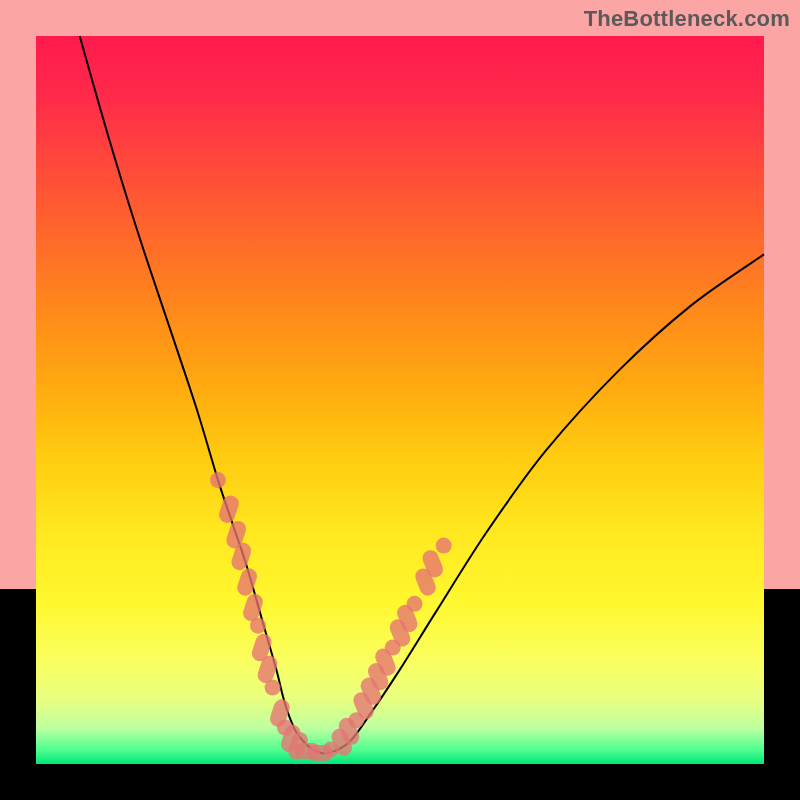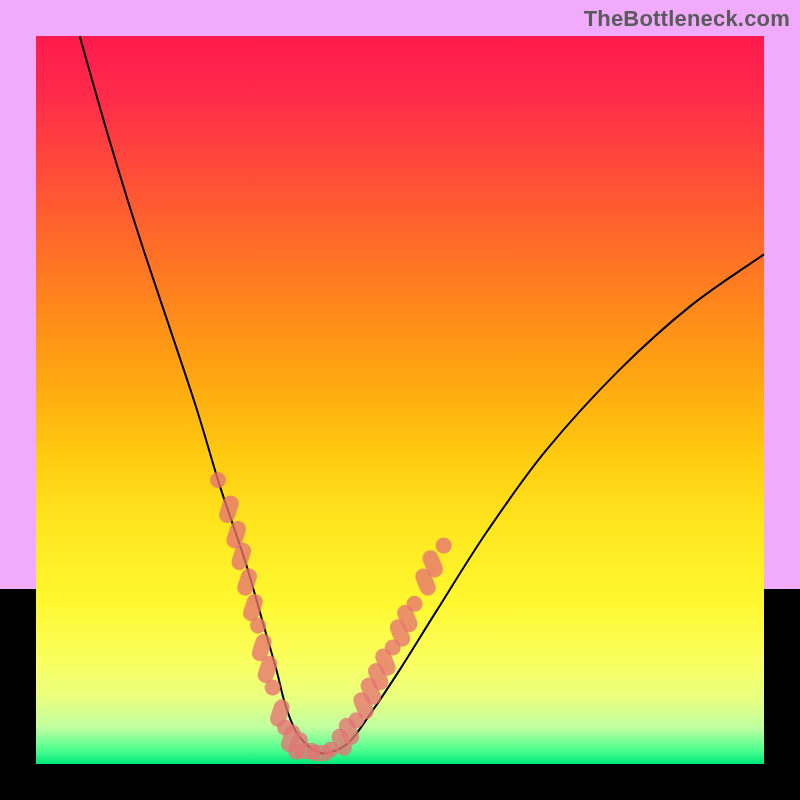--- a/index.html
+++ b/index.html
@@ -1,21 +1,21 @@
 <!DOCTYPE html>
 <html><head>
 <meta charset="utf-8">
 <style>
   * { margin: 0; padding: 0; box-sizing: border-box; }
   html, body { width: 800px; height: 800px; overflow: hidden; background: #000; }
   .root {
     width: 800px;
     height: 589px;
     position: relative;
-    background: #f0abfc;
+    background: #fca5a5;
   }
   .plot-area {
     position: absolute;
     left: 36px;
     top: 36px;
     width: 728px;
     height: 728px;
     background: linear-gradient(to bottom,
       #ff1a4d 0%,
       #ff2a4a 8%,

